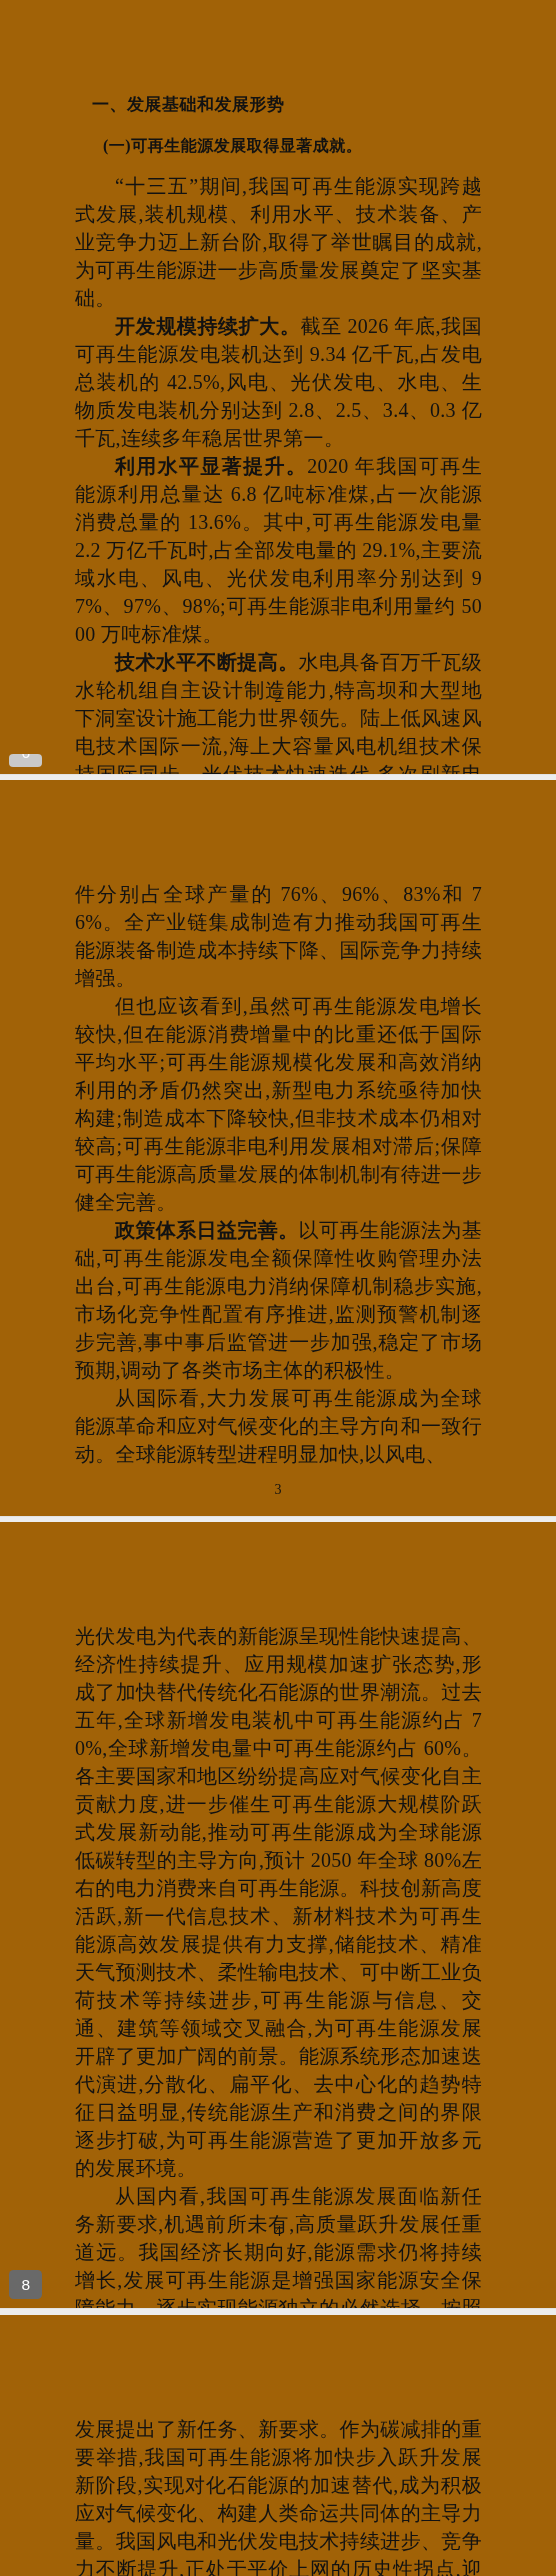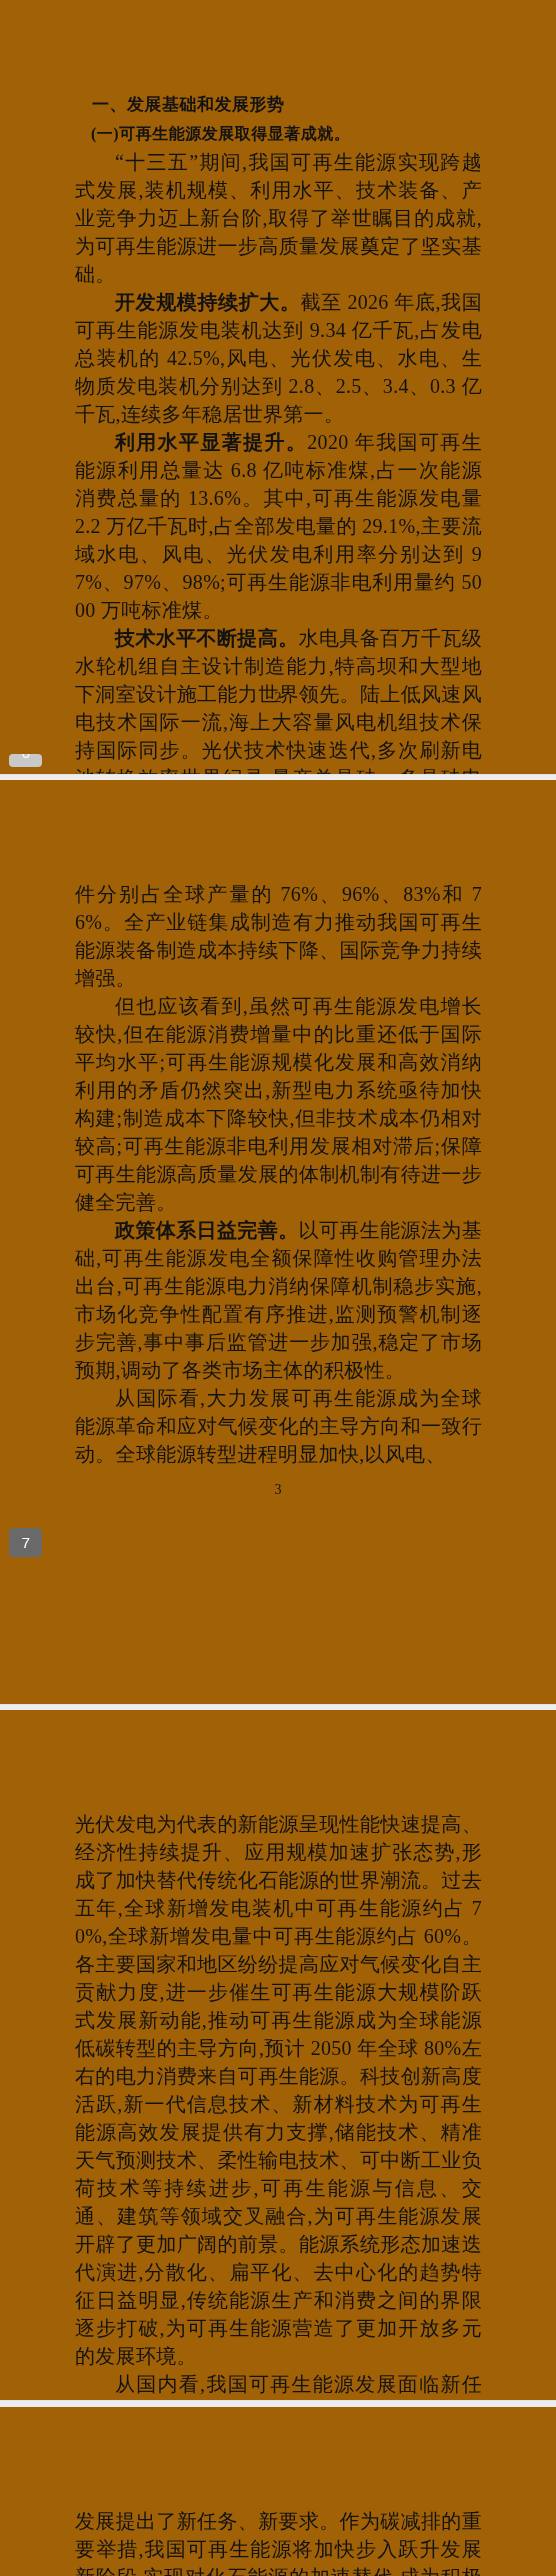--- a/index.html
+++ b/index.html
@@ -11,22 +11,22 @@
     -webkit-font-smoothing:antialiased;
   }
   #pages{width:556px;}
   .page{
     position:relative;
     width:556px;
     background:#a16207;
     overflow:hidden;
   }
   .page-1{height:774px;}
-  .page-2{height:924px;}
-  .page-3,.page-4,.page-5{height:690px;}
+  .page-2{height:736px;}
+  .page-3,.page-4,.page-5{height:786px;}
   .content{
     position:absolute;
     left:75px;
     width:407px;
     top:100px;
   }
   .page-1 .content{top:90px;}
   p.body{
     margin:0;
     font-size:20px;
@@ -41,21 +41,21 @@
   h3.h1{
     margin:0;
     padding-left:1em;
     font-size:17px;
     line-height:29px;
     font-weight:bold;
     font-family:"Liberation Sans","DejaVu Sans",sans-serif;
     letter-spacing:0.5px;
   }
   h4.h2{
-    margin:0;
+    margin:12px;
     padding-left:1em;
     font-size:16px;
     line-height:29px;
     font-weight:bold;
     letter-spacing:0.5px;
   }
   .footer-num{
     position:absolute;
     left:0;
     width:100%;

